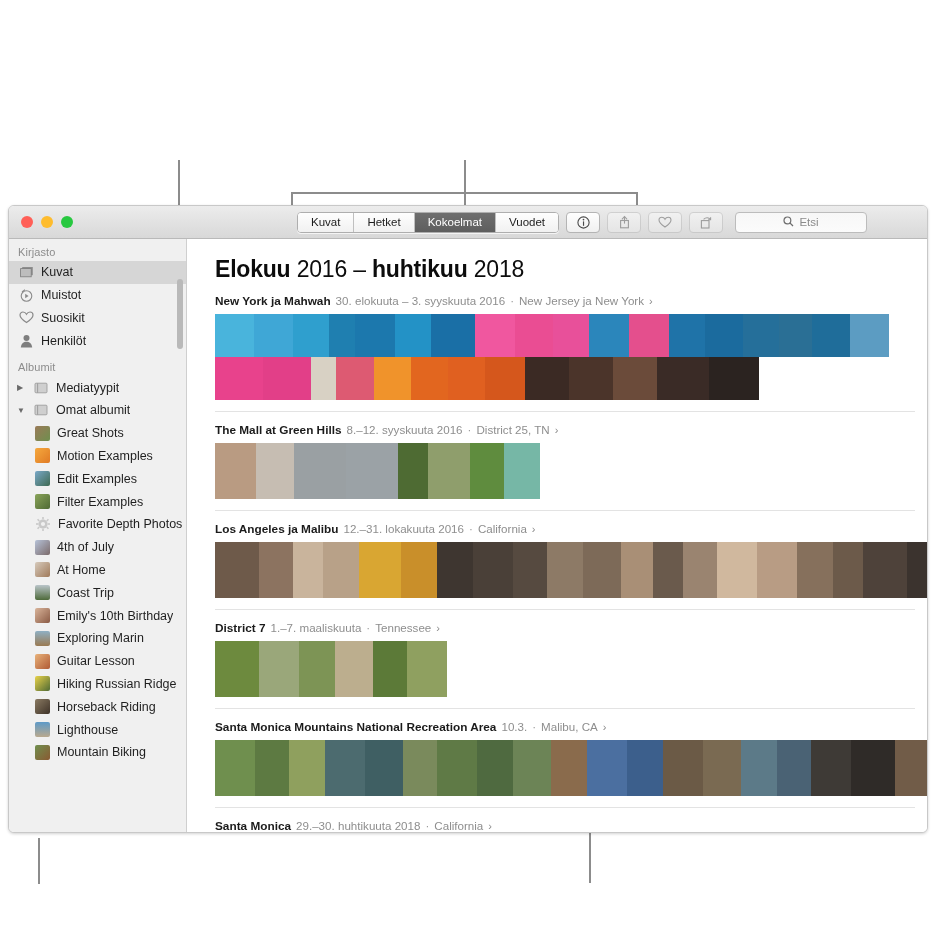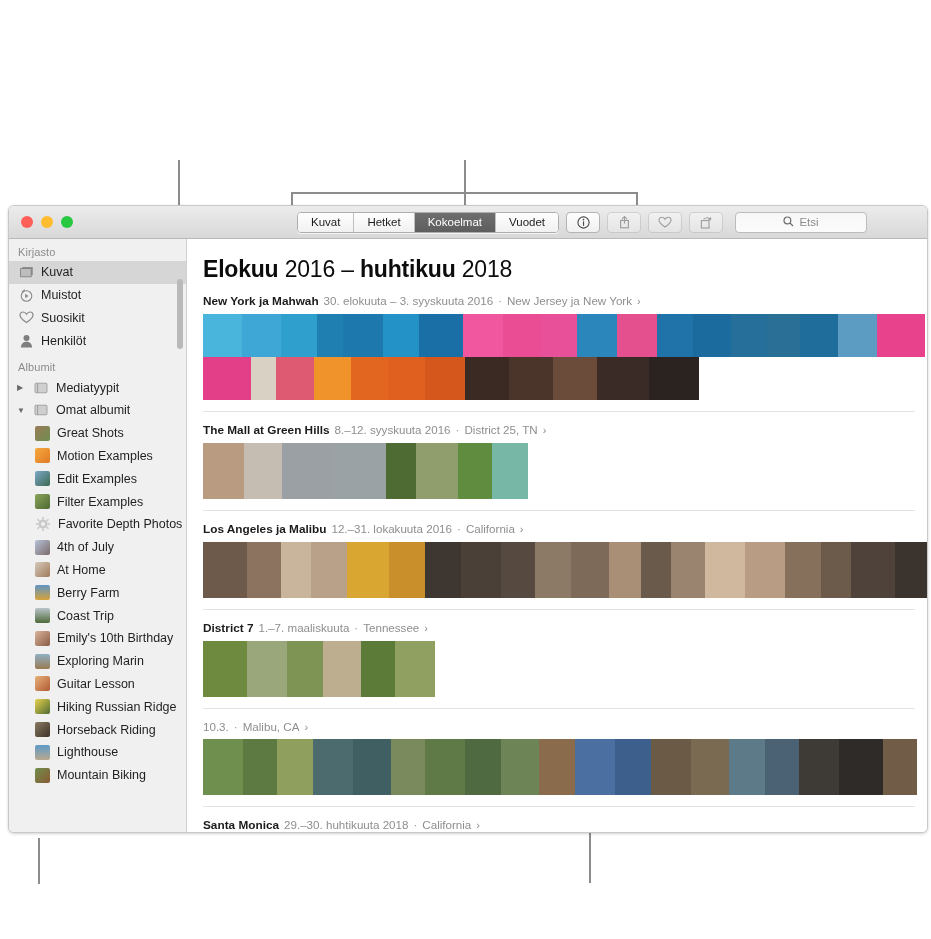--- a/index.html
+++ b/index.html
@@ -101,21 +101,21 @@
 
   
   .sb-scroll {
     position:absolute; right:3px; top:40px; width:6px; height:70px;
     background:#b9b9b9; border-radius:3px;
   }
 
   
   .content {
     position:absolute; left:178px; top:33px; right:0; bottom:0;
-    background:#ffffff; overflow:hidden; padding-left: 16px;
+    background:#ffffff; overflow:hidden; padding-left: 28px;
   }
   .h1 { font-size:23px; margin: 17px 0 0 0; color:#0c0c0c; letter-spacing:-.2px; }
   .h1 b { font-weight:bold; }
   .h1 span { font-weight:normal; }
 
   .sect { margin-top: 11px; }
   .sect-hdr { font-size:11.6px; color:#8e8e8e; display:flex; align-items:baseline; gap:5px; white-space:nowrap; }
   .sect-hdr .ttl { font-weight:bold; color:#1b1b1b; font-size:11.8px; }
   .sect-hdr .dot-sep { color:#9b9b9b; }
   .sect-hdr .chev { color:#8a8a8a; font-size:11px; }
@@ -313,24 +313,20 @@
         </span>
         <span class="sb-lbl">Favorite Depth Photos</span>
       </div>
       <div class="sb-row ind">
         <span class="thumb" style="background:linear-gradient(135deg,#b6c2d8,#7b6a6a)"></span>
         <span class="sb-lbl">4th of July</span>
       </div>
       <div class="sb-row ind">
         <span class="thumb" style="background:linear-gradient(135deg,#d6cabc,#a07a5a)"></span>
         <span class="sb-lbl">At Home</span>
-      </div>
-      <div class="sb-row ind">
-        <span class="thumb" style="background:linear-gradient(180deg,#5d93c4,#d7a43a)"></span>
-        <span class="sb-lbl">Berry Farm</span>
       </div>
       <div class="sb-row ind">
         <span class="thumb" style="background:linear-gradient(180deg,#b9c4c9,#4e6a3a)"></span>
         <span class="sb-lbl">Coast Trip</span>
       </div>
       <div class="sb-row ind">
         <span class="thumb" style="background:linear-gradient(135deg,#d9b49a,#8a5a44)"></span>
         <span class="sb-lbl">Emily's 10th Birthday</span>
       </div>
       <div class="sb-row ind">
@@ -479,20 +475,21 @@
             <div class="cell" style="width: 36px; background: rgb(125, 148, 85);"></div>
             <div class="cell" style="width: 38px; background: rgb(188, 174, 142);"></div>
             <div class="cell" style="width: 34px; background: rgb(92, 122, 56);"></div>
             <div class="cell" style="width: 40px; background: rgb(143, 160, 96);"></div>
           </div>
       </div>
       <div class="divider"></div>
 
       <div class="sect">
         <div class="sect-hdr">
+          <span class="ttl">Santa Monica Mountains National Recreation Area</span>
           <span>10.3.</span>
           <span class="dot-sep">·</span>
           <span>Malibu, CA</span>
           <span class="chev">›</span>
         </div>
         <div class="strip" id="strip4">
             <div class="cell" style="width: 40px; background: rgb(111, 143, 78);"></div>
             <div class="cell" style="width: 34px; background: rgb(93, 122, 66);"></div>
             <div class="cell" style="width: 36px; background: rgb(143, 160, 94);"></div>
             <div class="cell" style="width: 40px; background: rgb(76, 107, 111);"></div>

